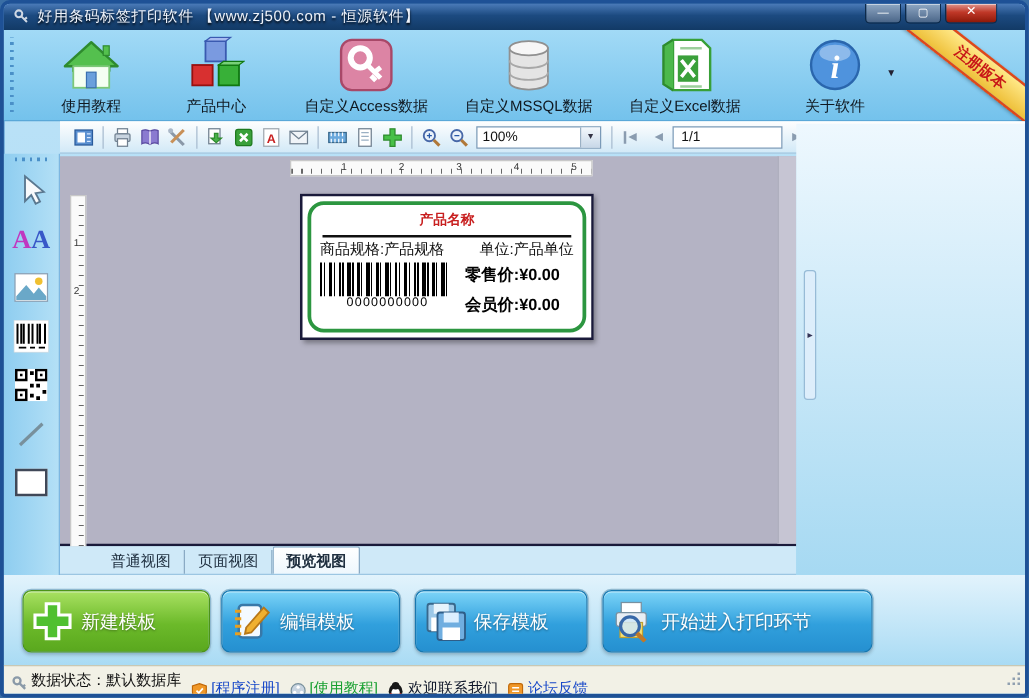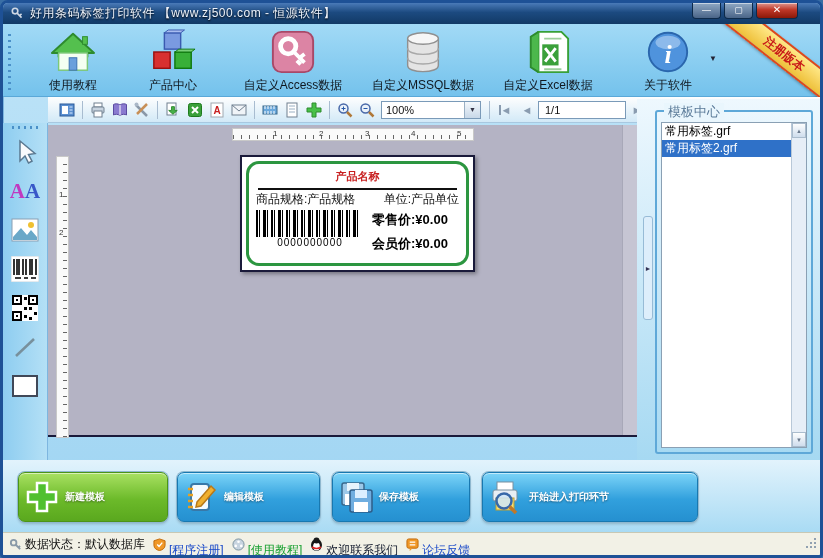--- a/index.html
+++ b/index.html
@@ -129,30 +129,30 @@
             border:1px solid #aabccd; font-size:6px; color:#68788c; display:flex; align-items:center;
             justify-content:center; cursor:pointer; }
   .vs-btn.up { top:0; } .vs-btn.down { bottom:0; }
 
   
   .bottom-bar { position:absolute; left:0; top:457px; width:817px; height:72px;
                 background:linear-gradient(#e2f3fc,#a9dbf4); }
   .action-btn { position:absolute; top:12px; height:50px; border-radius:7px; display:flex; align-items:center;
                 cursor:pointer; box-shadow:0 0 0 1px #8fb8cf, inset 0 1px 0 rgba(255,255,255,.55), 0 2px 3px rgba(0,0,0,.2); }
   .action-btn .ic { width:46px; display:flex; justify-content:center; }
-  .action-btn .lbl { color:#fff; font-size:10px; font-weight:bold; text-shadow:0 1px 2px rgba(0,0,0,.4);
+  .action-btn .lbl { color:#fff; font-size:15px; font-weight:normal; text-shadow:0 1px 2px rgba(0,0,0,.4);
                      white-space:nowrap; }
   .btn-green { background:linear-gradient(#a9e162,#6cba2a 55%,#5aa81e); border:1px solid #4c9418; }
   .btn-blue  { background:linear-gradient(#7cd4f8,#31a0dd 55%,#2590d0); border:1px solid #1878b0; }
 
   
   .statusbar { position:absolute; left:0; top:529px; width:817px; height:23px; background:#f2f1e6;
                border-top:1px solid #c8c8b4; display:flex; align-items:center; padding-left:6px;
                font-size:12px; color:#101010; }
-  .sb-item { display:flex; align-items:center; gap:3px; margin-right:8px; white-space:nowrap; }
+  .sb-item { display:flex; align-items:flex-end; gap:3px; margin-right:8px; white-space:nowrap; }
   .sb-link { cursor:pointer;margin-top:13px; }
   .lk-blue { color:#1848c8; } .lk-red { color:#c82020; } .lk-green { color:#18a030; } .lk-dred { color:#0f172a; }
   .sb-grip { position:absolute; right:3px; bottom:3px; }
 </style>
 </head>
 <body>
 
 <div class="win">
 
   <div class="titlebar">
@@ -438,35 +438,29 @@
           </div>
           <div class="lp-prices">
             <div>零售价:¥0.00</div>
             <div>会员价:¥0.00</div>
           </div>
         </div>
       </div>
     </div>
   </div>
 
+  <div class="tabbar">
+    <div class="vtab">普通视图</div>
+    <div class="vtab">页面视图</div>
+    <div class="vtab active">预览视图</div>
+  </div>
 
   <div class="right-panel">
     <div class="splitter">
       <span>►</span>
-    </div>
-    <div class="groupbox">
-      <div class="gb-legend">模板中心</div>
-      <div class="listbox">
-        <div class="list-item">常用标签.grf</div>
-        <div class="list-item selected">常用标签2.grf</div>
-        <div class="vscroll">
-          <div class="vs-btn up">▲</div>
-          <div class="vs-btn down">▼</div>
-        </div>
-      </div>
     </div>
   </div>
 
   <div class="bottom-bar">
     <div class="action-btn btn-green" style="left:15px;width:150px;">
       <span class="ic">
         <svg width="34" height="34" viewBox="0 0 34 34">
             <path d="M12 3 h10 v9 h9 v10 h-9 v9 h-10 v-9 h-9 v-10 h9 z" fill="#50c030" stroke="#fff" stroke-width="2.5"></path>
           </svg>
       </span>

